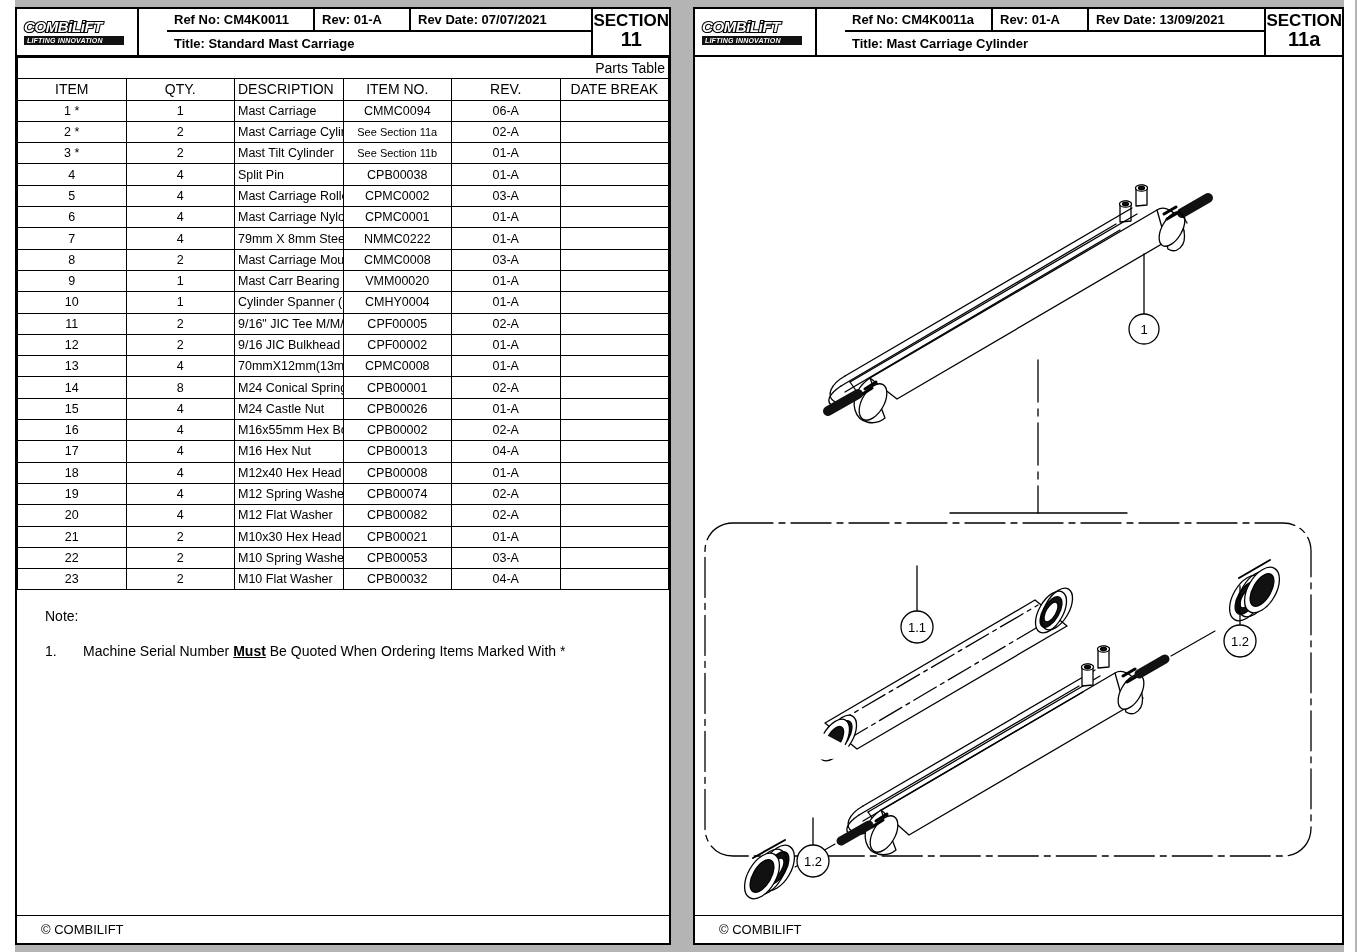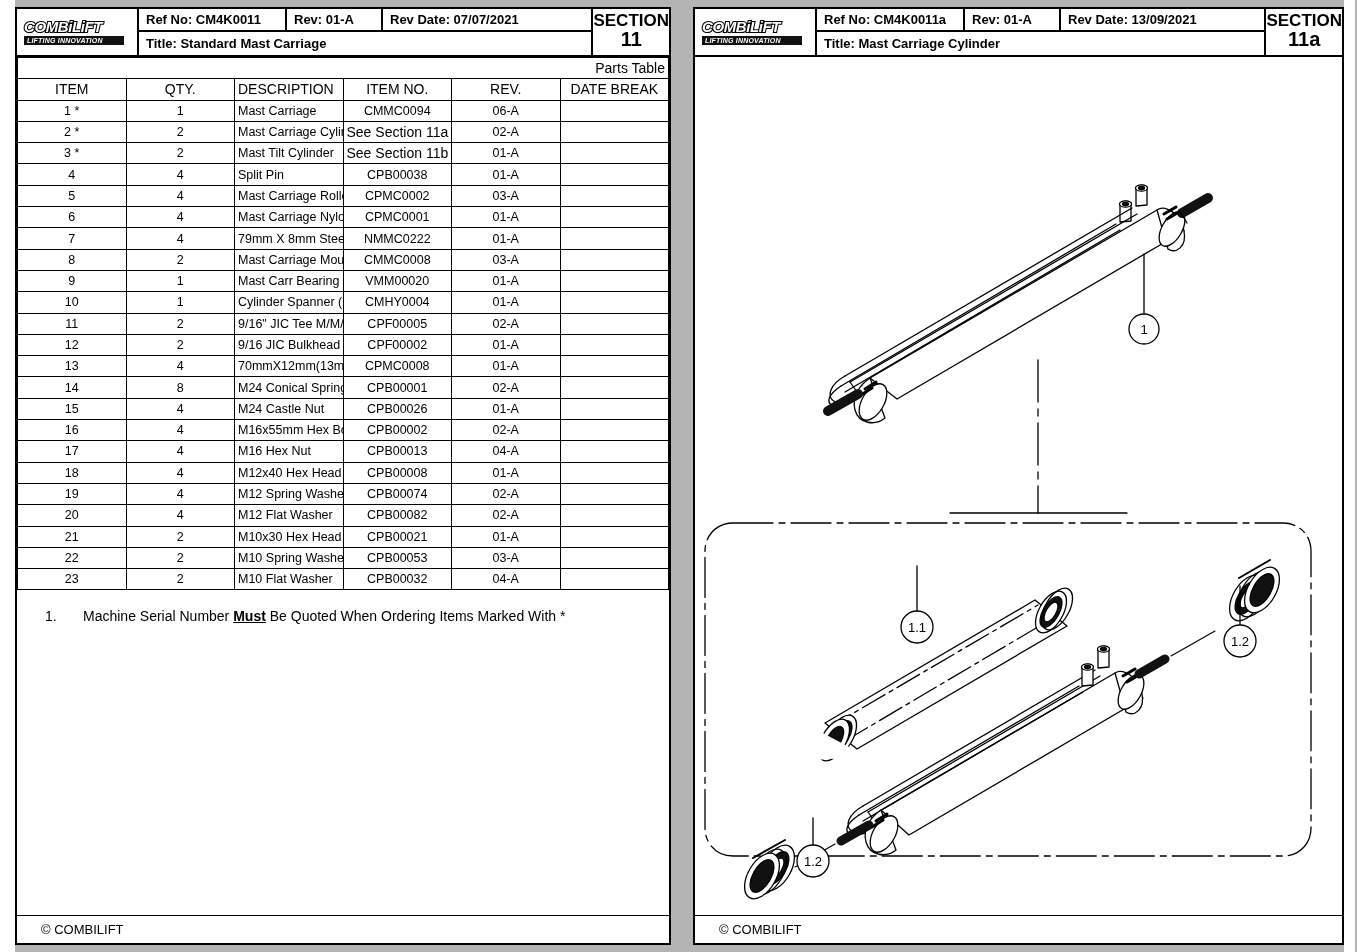--- a/index.html
+++ b/index.html
@@ -29,21 +29,21 @@
   .page-right { flex: 0 0 651px; width: 651px; }
 
   
   .titleblock { display: flex; border-bottom: 2px solid #000; flex: 0 0 auto; }
   .logo-cell {
     flex: 0 0 122px; border-right: 2px solid #000;
     display: flex; align-items: center; justify-content: center;
     padding: 3px 2px;
   }
   .logo { width: 112px; height: 34px; display: block; }
-  .tb-mid { flex: 1 1 auto; display: flex; flex-direction: column; min-width: 0; }
+  .tb-mid { flex: 1 1 auto; display: flex; flex-direction: column; min-width: 0; padding-left: 28px; }
   .tb-row1 { display: flex; border-bottom: 2px solid #000; height: 23px; }
   .tb-row2 { display: flex; height: 23px; }
   .tb-cell {
     font-size: 13px; font-weight: bold; color: #000;
     display: flex; align-items: center; padding: 0 7px;
     white-space: nowrap; overflow: hidden;
   }
   .tb-ref   { flex: 0 0 auto; min-width: 148px; border-right: 2px solid #000; }
   .tb-rev   { flex: 0 0 auto; min-width: 96px; border-right: 2px solid #000; }
   .tb-date  { flex: 1 1 auto; }
@@ -77,21 +77,21 @@
     text-align: right; font-size: 14px; font-weight: bold;
     height: 22px; border-left: none; border-right: none;
   }
   .hdr td { text-align: center; font-size: 14px; }
   .c-item { width: 41px;  text-align: center; }
   .c-qty  { width: 38px;  text-align: center; }
   .c-desc { width: auto;  text-align: left; padding-left: 5px; }
   .c-part { width: 84px;  text-align: center; }
   .c-rev  { width: 35px;  text-align: center; }
   .c-brk  { width: 106px; }
-  .partref-small { font-size: 14px; margin-top: 37px; }
+  .partref-small { font-size: 11px; margin-top: 37px; }
 
   
   .note-area { flex: 1 1 auto; padding: 18px 0 0 28px; position: relative; }
   .note-head { font-size: 14px; color: #000; margin-bottom: 19px; }
   .note-item { display: flex; font-size: 14px; color: #000; }
   .note-num  { flex: 0 0 38px; }
   .note-txt  { flex: 1 1 auto; }
   .note-txt u { font-weight: bold; }
 
   
@@ -334,20 +334,21 @@
               <td class="c-desc">M10 Flat Washer</td>
               <td class="c-part">CPB00032</td>
               <td class="c-rev">04-A</td>
               <td class="c-brk"></td>
             </tr>
           </tbody>
       </table>
     </div>
 
     <div class="note-area">
+      <div class="note-head">Note:</div>
       <div class="note-item">
         <div class="note-num">1.</div>
         <div class="note-txt"><span>Machine Serial Number </span><u>Must</u><span> Be Quoted When Ordering Items Marked With *</span></div>
       </div>
     </div>
 
     <div class="footer">
       <span>© COMBILIFT</span>
     </div>
   </div>

